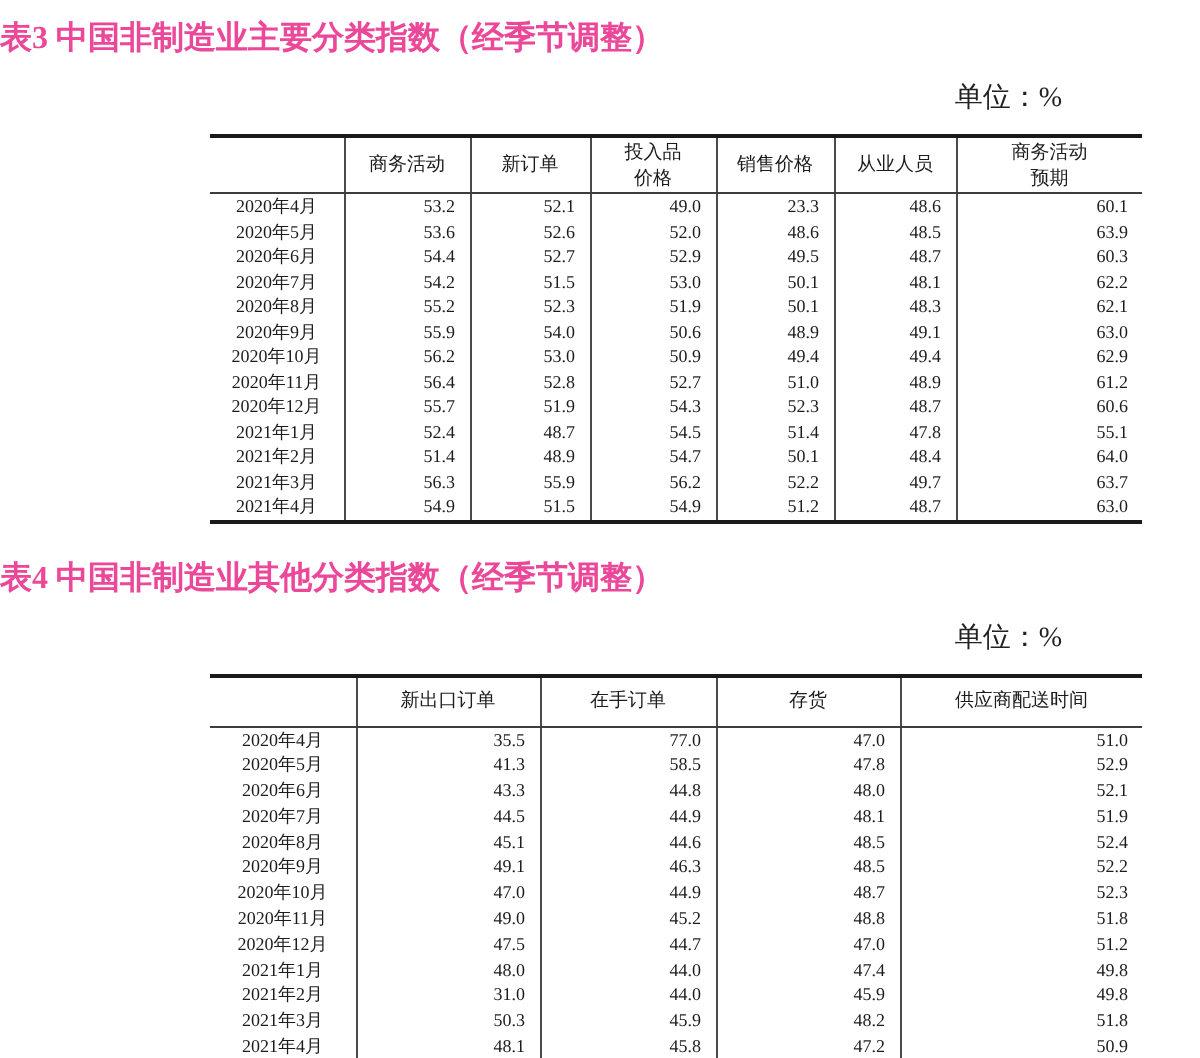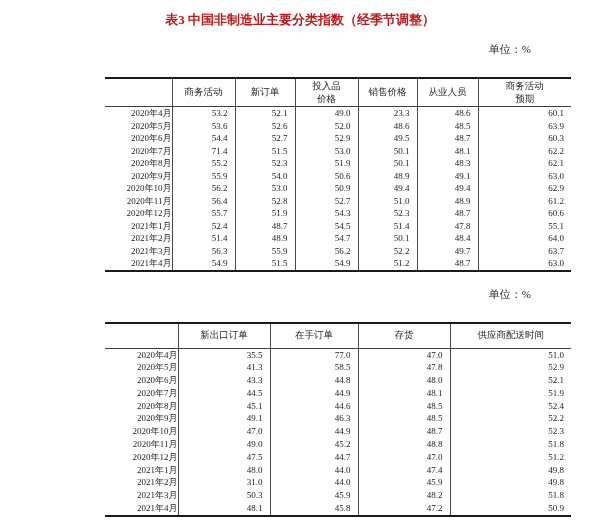--- a/index.html
+++ b/index.html
@@ -13,45 +13,44 @@
     font-family: "Liberation Serif", "DejaVu Serif", serif;
     color: #1c1c1c;
     overflow: hidden;
   }
   .page {
     position: relative;
     width: 600px;
     height: 529px;
   }
   .table-title {
-    text-align: center;
     font-weight: bold;
-    font-size: 13px;
+    font-size: 16px;
     line-height: 14px;
-    color: #b91c1c;
+    color: #ec4899;
   }
   .title3 { padding-top: 13px; }
   .title4 { margin-top: 21px; }
   .content {
     width: 466px;
     margin-left: 105px;
   }
   .unit-label {
     text-align: right;
-    font-size: 11px;
+    font-size: 14px;
     line-height: 11px;
     padding-right: 40px;
     margin-top: 17px;
     color: #222;
   }
   table.stat-table {
     border-collapse: collapse;
     table-layout: fixed;
     width: 466px;
-    margin-top: 22px;
+    margin-top: 12px;
     border-top: 2px solid #1a1a1a;
     border-bottom: 2px solid #1a1a1a;
   }
   table.stat-table thead th {
     font-weight: normal;
     font-size: 9.5px;
     text-align: center;
     vertical-align: middle;
     white-space: pre-line;
     border-bottom: 1.5px solid #3d3d3d;
@@ -62,20 +61,21 @@
   table.stat-table td {
     font-size: 9px;
     padding: 0 7px 0 0;
     text-align: right;
     vertical-align: middle;
     overflow: hidden;
   }
   table.t3 tbody td { height: 12.5px; line-height: 12.5px; }
   table.t4 tbody td { height: 12.8px; line-height: 12.8px; }
   table.stat-table td.label-cell {
+    text-align: center;
     padding: 0;
     font-family: Liberation Serif, serif;
   }
   
   table.stat-table th + th,
   table.stat-table td + td {
     border-left: 1px solid #4a4a4a;
   }
 </style>
 </head>
@@ -133,21 +133,21 @@
             <td class="label-cell">2020年6月</td>
             <td>54.4</td>
             <td>52.7</td>
             <td>52.9</td>
             <td>49.5</td>
             <td>48.7</td>
             <td>60.3</td>
           </tr>
           <tr>
             <td class="label-cell">2020年7月</td>
-            <td>71.4</td>
+            <td>54.2</td>
             <td>51.5</td>
             <td>53.0</td>
             <td>50.1</td>
             <td>48.1</td>
             <td>62.2</td>
           </tr>
           <tr>
             <td class="label-cell">2020年8月</td>
             <td>55.2</td>
             <td>52.3</td>
@@ -225,20 +225,21 @@
             <td>51.5</td>
             <td>54.9</td>
             <td>51.2</td>
             <td>48.7</td>
             <td>63.0</td>
           </tr>
         </tbody>
     </table>
   </div>
 
+  <div class="table-title title4">表4  中国非制造业其他分类指数（经季节调整）</div>
 
   <div class="content">
     <div class="unit-label">单位：%</div>
     <table class="stat-table t4">
       <colgroup>
         <col style="width:73px">
         <col style="width:92px">
         <col style="width:88px">
         <col style="width:92px">
         <col style="width:121px">

